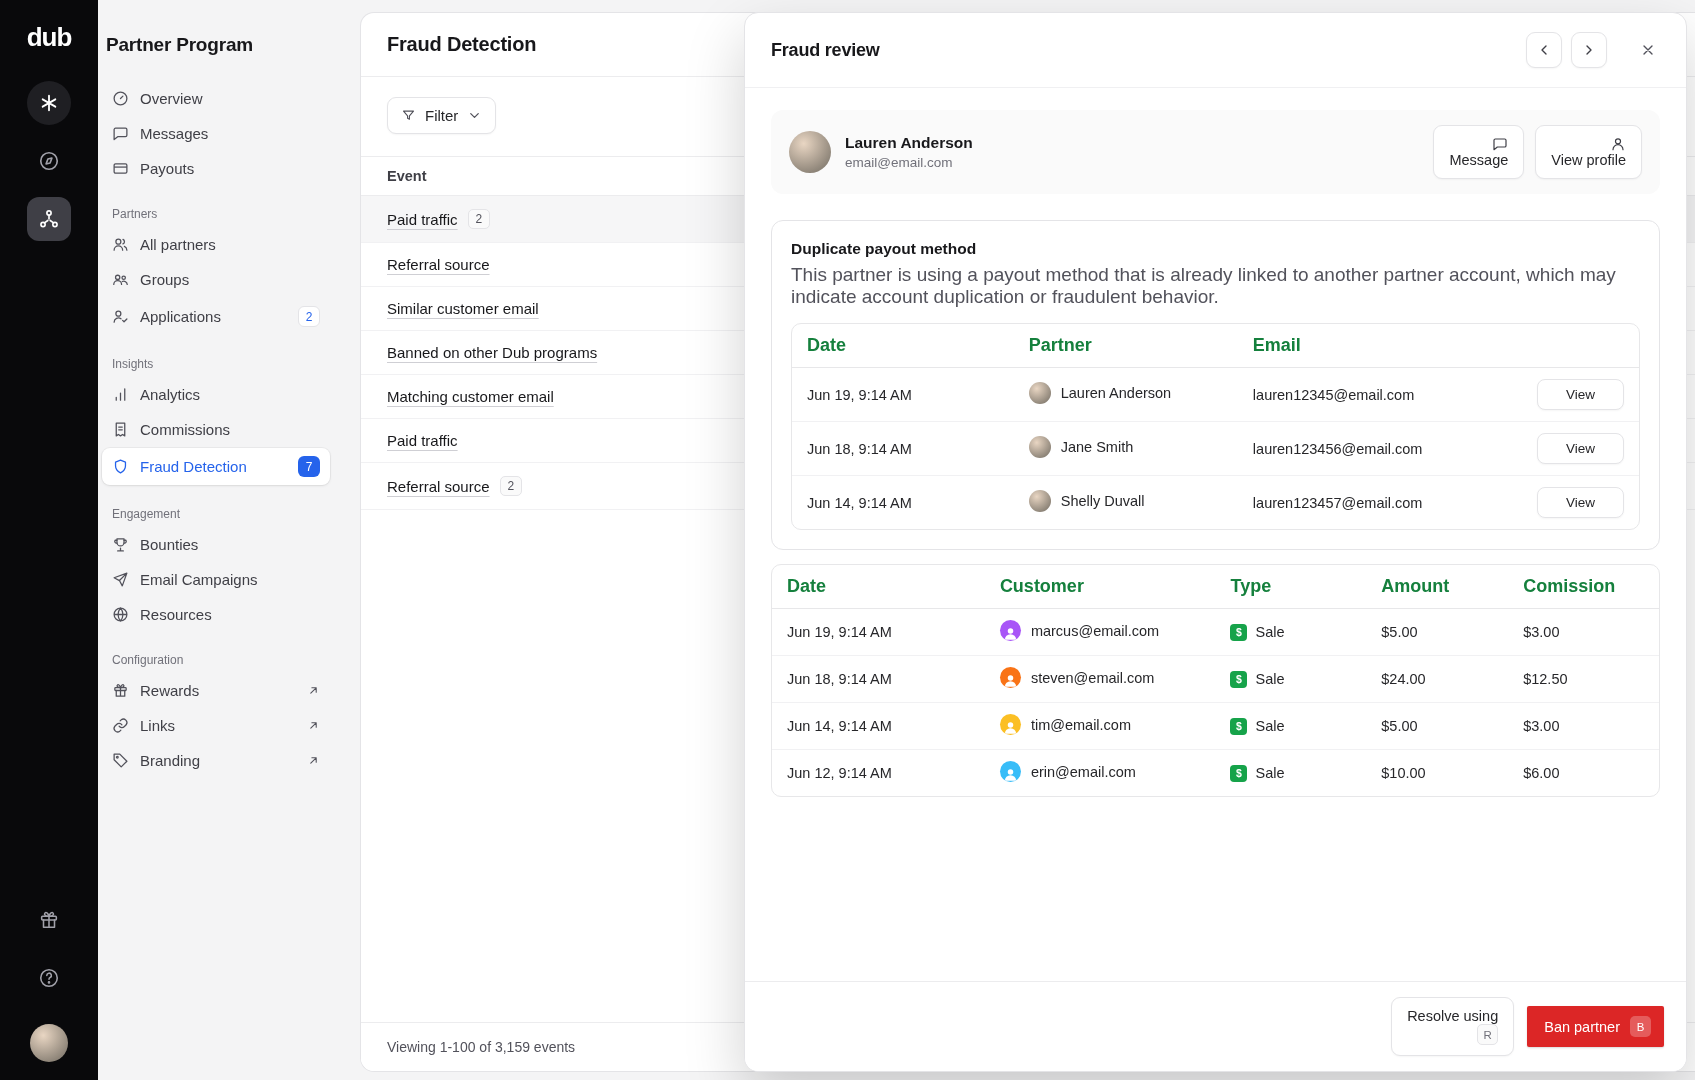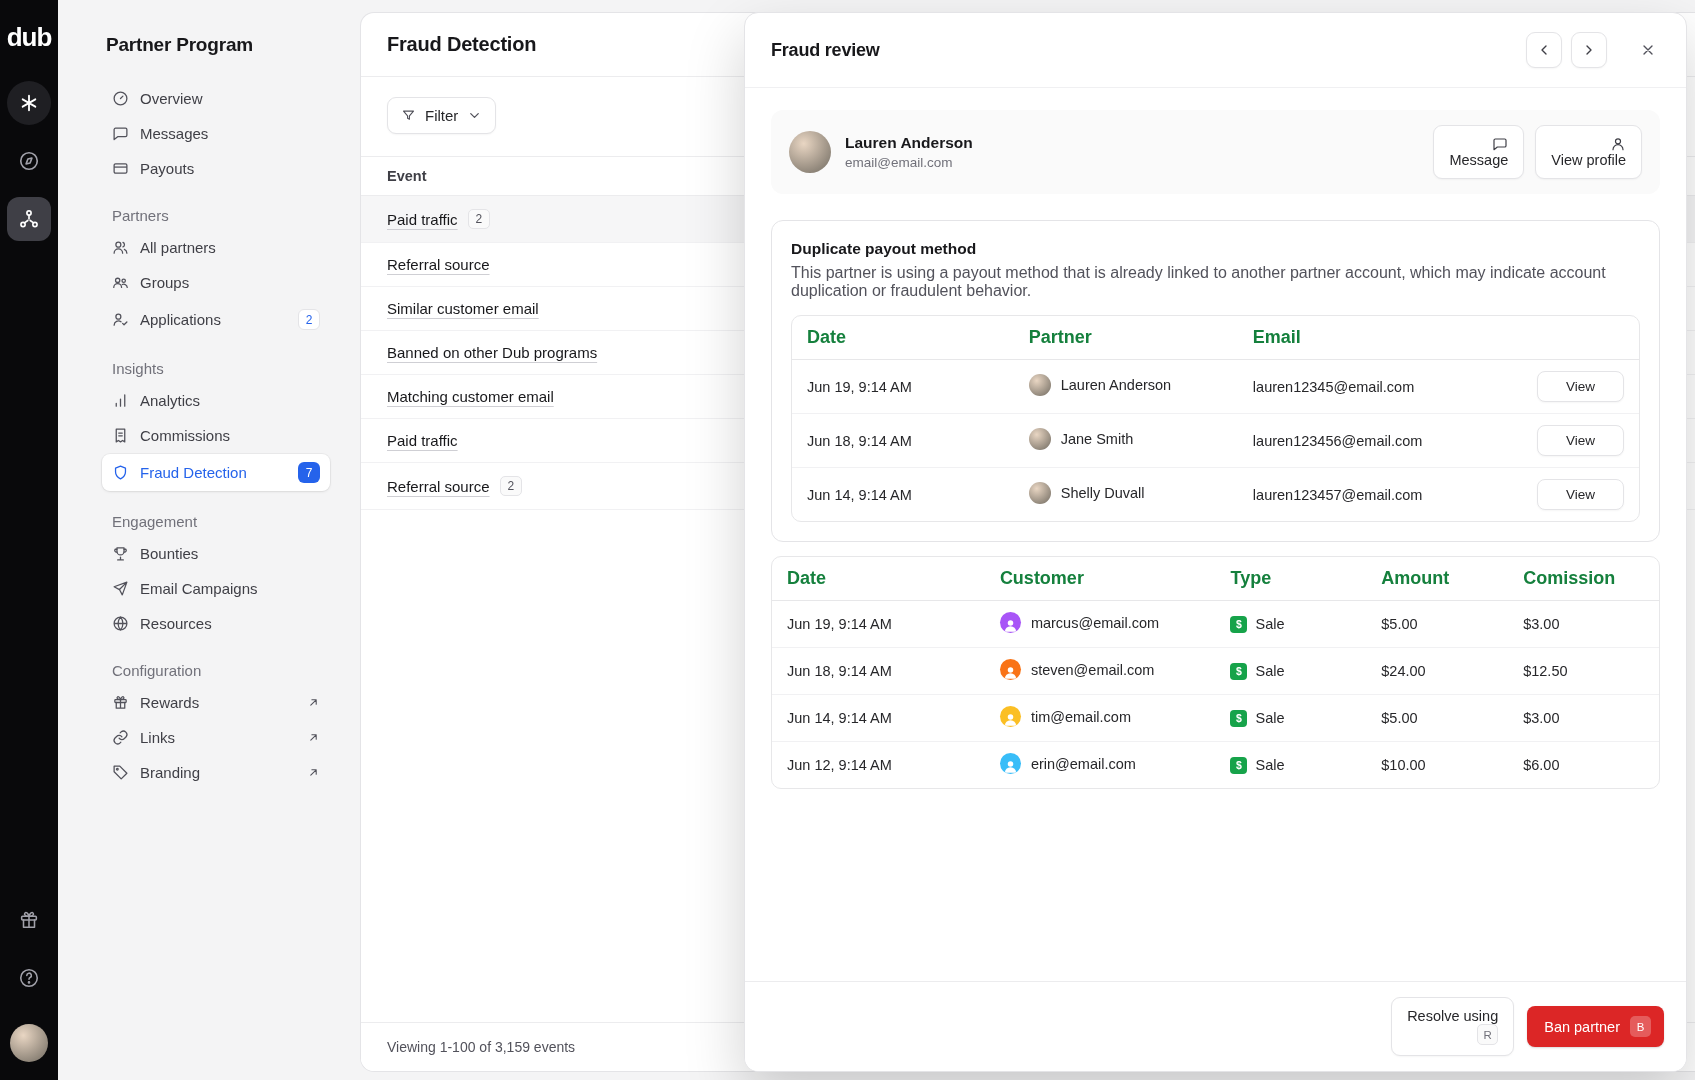--- a/index.html
+++ b/index.html
@@ -6,40 +6,40 @@
   html,body { width:1695px; height:1080px; overflow:hidden; }
   body {
     font-family:"Liberation Sans", sans-serif;
     background:#f4f4f5; color:#18181b; position:relative;
   }
   svg { display:block; }
   button { font-family:inherit; cursor:pointer; background:none; border:none; }
 
   
   .rail {
-    position:absolute; left:0; top:0; bottom:0; width:58px;
+    position:absolute; left:0; top:0; bottom:0; width:98px;
     background:#09090b; display:flex; flex-direction:column; align-items:center;
     padding:22px 0 18px;
   }
   .rail-logo { color:#fff; font-size:26px; font-weight:700; letter-spacing:-1px; margin-bottom:28px; }
   .rail-btn { width:44px; height:44px; display:grid; place-items:center; color:#a1a1aa; margin-bottom:14px; border-radius:12px; }
   .rail-btn svg { width:22px; height:22px; }
   .rail-btn.circle-dark { background:#1f1f23; border-radius:50%; color:#fff; }
   .rail-btn.active-ws { background:#3f3f46; color:#fff; }
   .rail-spacer { flex:1; }
   .rail-avatar { width:38px; height:38px; border-radius:50%;
     background:radial-gradient(circle at 35% 30%, #e9d6c3, #8d8478 75%); margin-top:10px; }
 
   
   .sidebar {
     position:absolute; left:82px; top:0; bottom:0; width:268px;
     padding:26px 20px; display:flex; flex-direction:column;
   }
   .sb-title { font-size:19px; font-weight:700; letter-spacing:-0.2px; margin:8px 4px 26px; }
-  .sb-section { font-size:15px; color:#71717a; margin:20px 10px 7px; }
+  .sb-section { font-size:12px; color:#71717a; margin:20px 10px 7px; }
   .sb-item {
     display:flex; align-items:center; gap:11px; padding:8px 10px; border-radius:8px;
     font-size:15px; color:#3f3f46; cursor:pointer; margin-bottom:2px;
   }
   .sb-item svg { width:17px; height:17px; color:#52525b; flex:none; }
   .sb-item.active { background:#fff; color:#2563eb; box-shadow:0 1px 3px rgba(0,0,0,.08), 0 0 0 1px rgba(0,0,0,.04); }
   .sb-item.active svg { color:#2563eb; }
   .sb-badge {
     margin-left:auto; min-width:22px; height:21px; padding:0 5px; border-radius:6px;
     display:grid; place-items:center; font-size:12px;
@@ -122,21 +122,21 @@
   .pc-actions { display:flex; gap:11px; }
   .btn-outline {
     display:inline-flex; align-items:flex-end; gap:0; padding:10px 15px;
     border:1px solid #e4e4e7; border-radius:9px; background:#fff;
     font-size:14.5px; font-weight:500; color:#27272a; box-shadow:0 1px 2px rgba(0,0,0,.04);flex-direction:column;
   }
   .btn-outline svg { width:16px; height:16px; color:#3f3f46; }
 
   .fraud-card { margin-top:26px; border:1px solid #e4e4e7; border-radius:12px; padding:19px 19px 19px; }
   .fc-title { font-size:15.5px; font-weight:600; }
-  .fc-desc { font-size:16px; color:#52525b; margin-top:6px; }
+  .fc-desc { font-size:19px; color:#52525b; margin-top:6px; }
 
   .tbl-wrap { margin-top:15px; border:1px solid #e7e7e9; border-radius:10px; overflow:hidden; }
   .tbl-wrap.standalone { margin:14px 0 28px; }
   .tbl { width:100%; border-collapse:collapse; }
   .tbl th {
     text-align:left; font-size:18px; font-weight:700; color:#15803d;
     padding:11px 15px; border-bottom:1px solid #e7e7e9;
   }
   .tbl td { font-size:14.5px; color:#27272a; padding:11px 15px; border-top:1px solid #f1f1f3; }
   .tbl tbody tr:first-child td { border-top:none; }
@@ -160,21 +160,21 @@
   .sheet-foot {
     border-top:1px solid #ececee; padding:15px 22px;
     display:flex; justify-content:flex-end; gap:13px; align-items:center; background:#fff;
   }
   .kbd {
     width:21px; height:21px; border:1px solid #e4e4e7; border-radius:5px; background:#fafafa;
     display:grid; place-items:center; font-size:11.5px; color:#71717a;
   }
   .btn-danger {
     display:inline-flex; align-items:center; gap:10px; padding:10px 13px 10px 17px;
-    border-radius:8px; color:#fff; font-size:14.5px; font-weight:500;
+    border-radius:2px; color:#fff; font-size:14.5px; font-weight:500;
     box-shadow:0 1px 2px rgba(0,0,0,.15);
   }
   .kbd.danger { border:none; background:rgba(255,255,255,.25); color:#fff; }
 </style>
 </head>
 <body>
 
 <div class="rail">
   <div class="rail-logo">dub</div>
 

